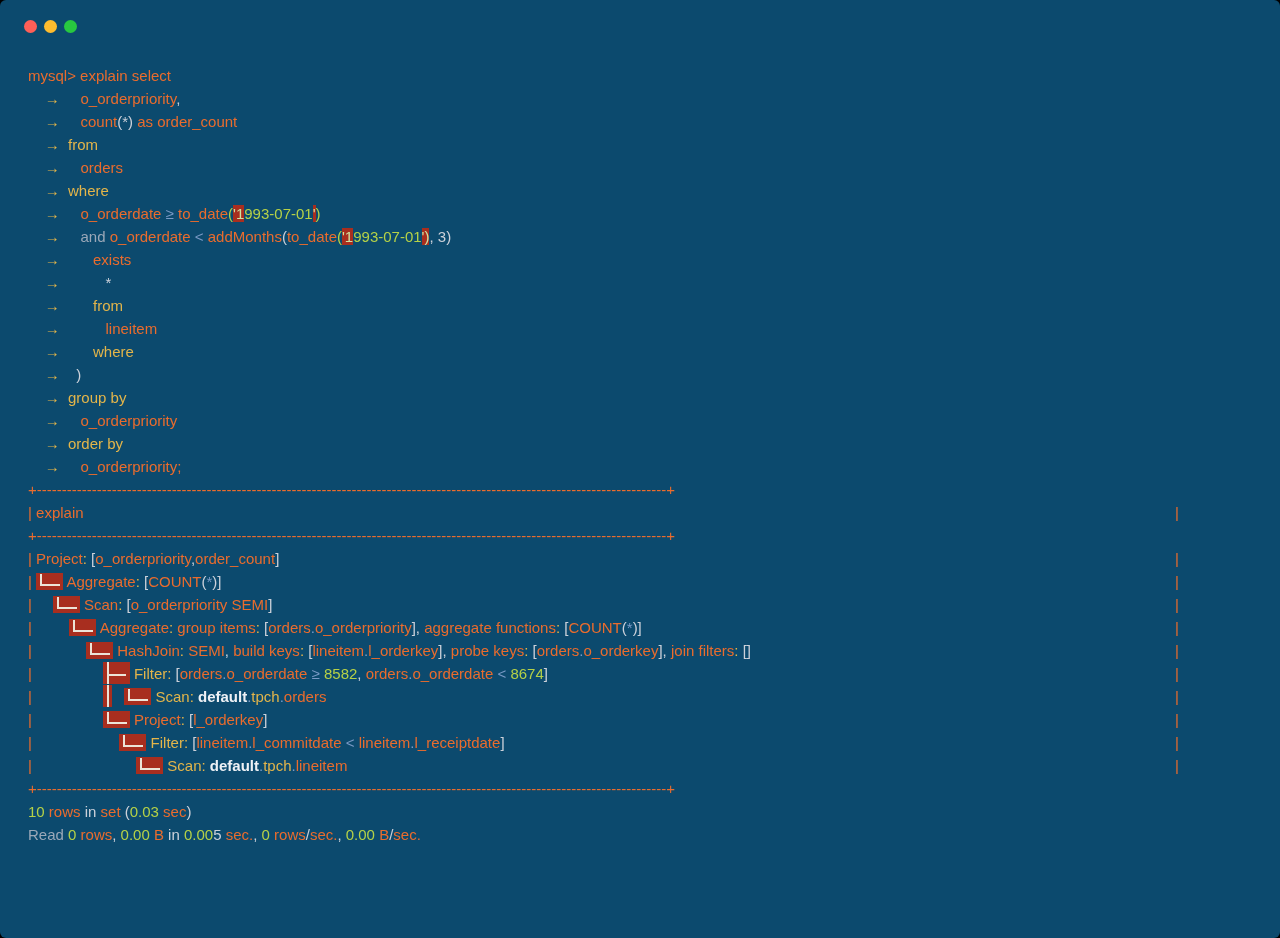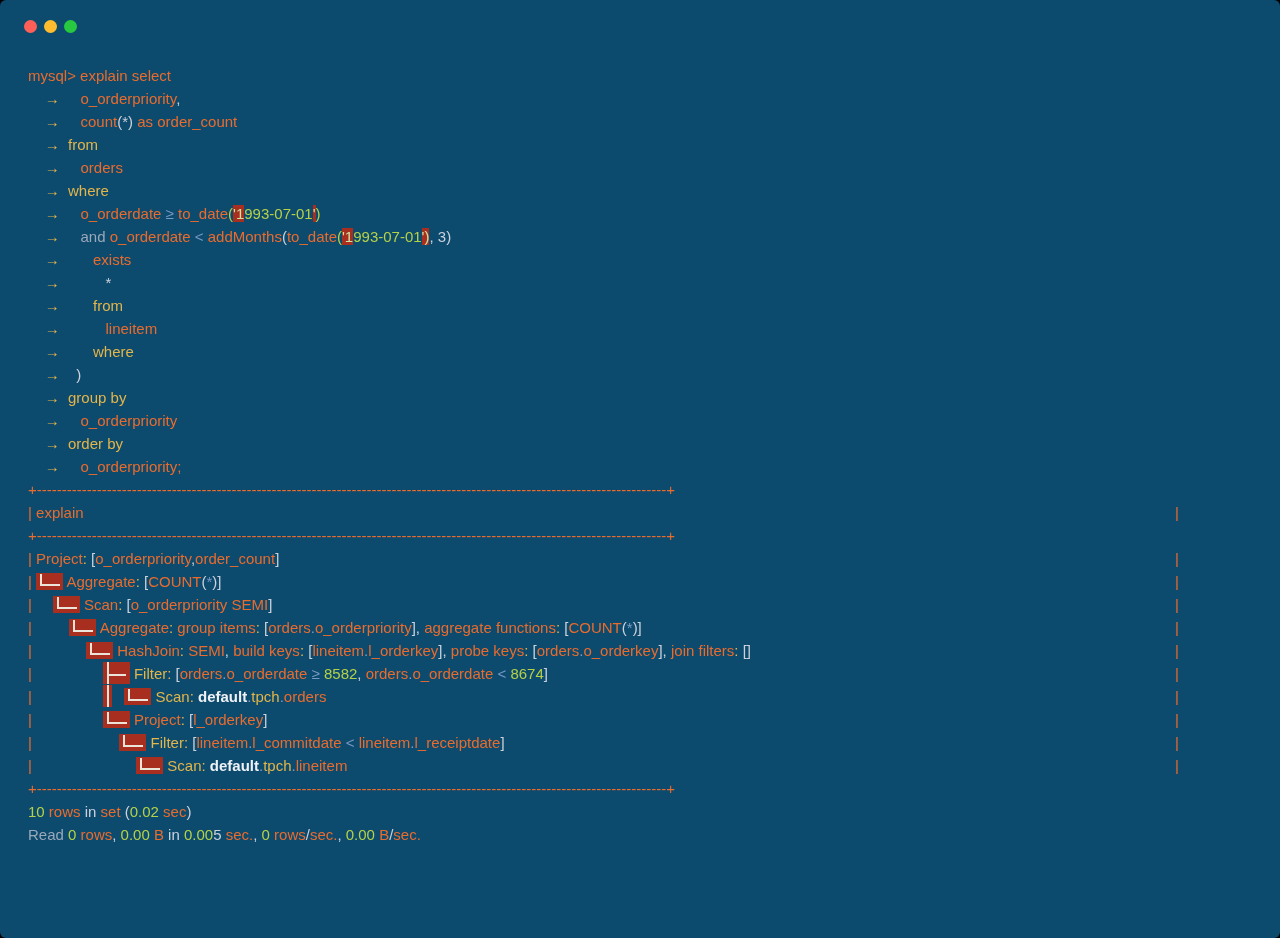--- a/index.html
+++ b/index.html
@@ -97,16 +97,16 @@
       <div class="tline"><span class="c-or">| </span><span class="tree tree-L"></span><span class="c-wh"> </span><span class="c-or">Aggregate</span><span class="c-yl">:</span><span class="c-wh"> [</span><span class="c-or">COUNT</span><span class="c-wh">(</span><span class="c-bl">*</span><span class="c-wh">)]</span><span class="rpipe">|</span></div>
       <div class="tline"><span class="c-or">| </span><span class="c-wh">    </span><span class="tree tree-L"></span><span class="c-wh"> </span><span class="c-or">Scan</span><span class="c-yl">:</span><span class="c-wh"> [</span><span class="c-or">o_orderpriority SEMI</span><span class="c-wh">]</span><span class="rpipe">|</span></div>
       <div class="tline"><span class="c-or">| </span><span class="c-wh">        </span><span class="tree tree-L"></span><span class="c-wh"> </span><span class="c-or">Aggregate</span><span class="c-yl">:</span><span class="c-or"> group items</span><span class="c-yl">:</span><span class="c-wh"> [</span><span class="c-or">orders</span><span class="c-bl">.</span><span class="c-or">o_orderpriority</span><span class="c-wh">],</span><span class="c-or"> aggregate functions</span><span class="c-yl">:</span><span class="c-wh"> [</span><span class="c-or">COUNT</span><span class="c-wh">(</span><span class="c-bl">*</span><span class="c-wh">)]</span><span class="rpipe">|</span></div>
       <div class="tline"><span class="c-or">| </span><span class="c-wh">            </span><span class="tree tree-L"></span><span class="c-wh"> </span><span class="c-or">HashJoin</span><span class="c-yl">:</span><span class="c-or"> SEMI</span><span class="c-wh">,</span><span class="c-or"> build keys</span><span class="c-yl">:</span><span class="c-wh"> [</span><span class="c-or">lineitem</span><span class="c-bl">.</span><span class="c-or">l_orderkey</span><span class="c-wh">],</span><span class="c-or"> probe keys</span><span class="c-yl">:</span><span class="c-wh"> [</span><span class="c-or">orders</span><span class="c-bl">.</span><span class="c-or">o_orderkey</span><span class="c-wh">],</span><span class="c-or"> join filters</span><span class="c-yl">:</span><span class="c-wh"> []</span><span class="rpipe">|</span></div>
       <div class="tline"><span class="c-or">| </span><span class="c-wh">                </span><span class="tree tree-T"></span><span class="c-wh"> </span><span class="c-yl">Filter:</span><span class="c-wh"> [</span><span class="c-or">orders</span><span class="c-bl">.</span><span class="c-or">o_orderdate</span><span class="c-bl"> ≥ </span><span class="c-gr">8582</span><span class="c-wh">,</span><span class="c-or"> orders</span><span class="c-bl">.</span><span class="c-or">o_orderdate</span><span class="c-bl"> &lt; </span><span class="c-gr">8674</span><span class="c-wh">]</span><span class="rpipe">|</span></div>
       <div class="tline"><span class="c-or">| </span><span class="c-wh">                </span><span class="tree tree-V"></span><span class="c-wh">   </span><span class="tree tree-L"></span><span class="c-wh"> </span><span class="c-yl">Scan:</span><span class="c-wh"> </span><span class="c-dw">default</span><span class="c-bl">.</span><span class="c-yl">tpch</span><span class="c-bl">.</span><span class="c-or">orders</span><span class="rpipe">|</span></div>
       <div class="tline"><span class="c-or">| </span><span class="c-wh">                </span><span class="tree tree-L"></span><span class="c-wh"> </span><span class="c-or">Project</span><span class="c-yl">:</span><span class="c-wh"> [</span><span class="c-or">l_orderkey</span><span class="c-wh">]</span><span class="rpipe">|</span></div>
       <div class="tline"><span class="c-or">| </span><span class="c-wh">                    </span><span class="tree tree-L"></span><span class="c-wh"> </span><span class="c-yl">Filter:</span><span class="c-wh"> [</span><span class="c-or">lineitem</span><span class="c-bl">.</span><span class="c-or">l_commitdate</span><span class="c-bl"> &lt; </span><span class="c-or">lineitem</span><span class="c-bl">.</span><span class="c-or">l_receiptdate</span><span class="c-wh">]</span><span class="rpipe">|</span></div>
       <div class="tline"><span class="c-or">| </span><span class="c-wh">                        </span><span class="tree tree-L"></span><span class="c-wh"> </span><span class="c-yl">Scan:</span><span class="c-wh"> </span><span class="c-dw">default</span><span class="c-bl">.</span><span class="c-yl">tpch</span><span class="c-bl">.</span><span class="c-or">lineitem</span><span class="rpipe">|</span></div>
       <div class="tline"><span class="c-or">+------------------------------------------------------------------------------------------------------------------------------+</span></div>
-      <div class="tline"><span class="c-gr">10</span><span class="c-or"> rows</span><span class="c-wh"> in</span><span class="c-or"> set</span><span class="c-wh"> (</span><span class="c-gr">0.02</span><span class="c-or"> sec</span><span class="c-wh">)</span></div>
+      <div class="tline"><span class="c-gr">10</span><span class="c-or"> rows</span><span class="c-wh"> in</span><span class="c-or"> set</span><span class="c-wh"> (</span><span class="c-gr">0.03</span><span class="c-or"> sec</span><span class="c-wh">)</span></div>
       <div class="tline"><span class="c-sl">Read</span><span class="c-gr"> 0</span><span class="c-or"> rows</span><span class="c-wh">,</span><span class="c-gr"> 0.00</span><span class="c-or"> B</span><span class="c-wh"> in</span><span class="c-gr"> 0.00</span><span class="c-wh">5</span><span class="c-or"> sec.</span><span class="c-wh">,</span><span class="c-gr"> 0</span><span class="c-or"> rows</span><span class="c-wh">/</span><span class="c-or">sec.</span><span class="c-wh">,</span><span class="c-gr"> 0.00</span><span class="c-or"> B</span><span class="c-wh">/</span><span class="c-or">sec.</span></div>
     </div>
 </div>
 
 </body></html>

